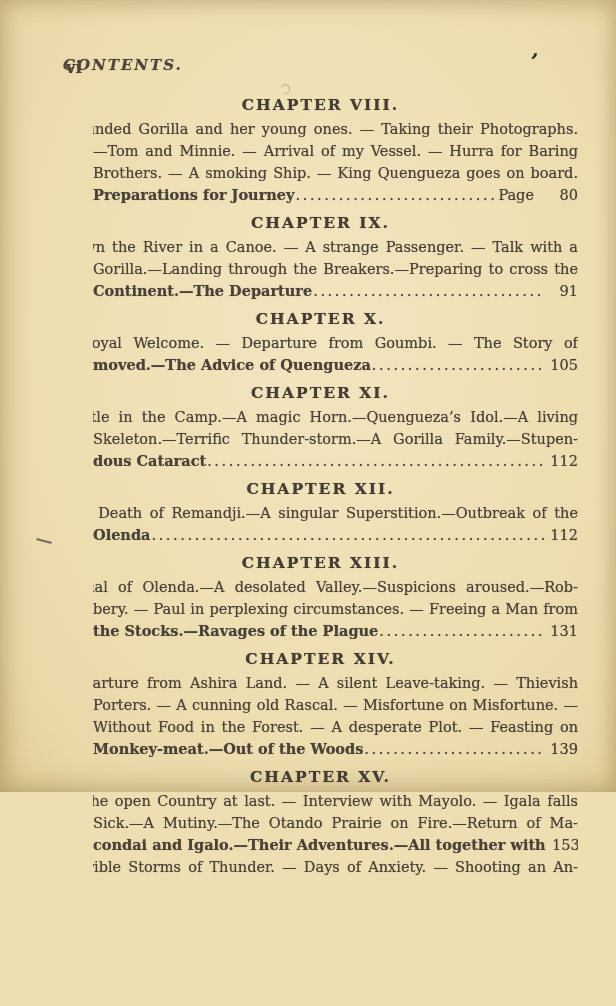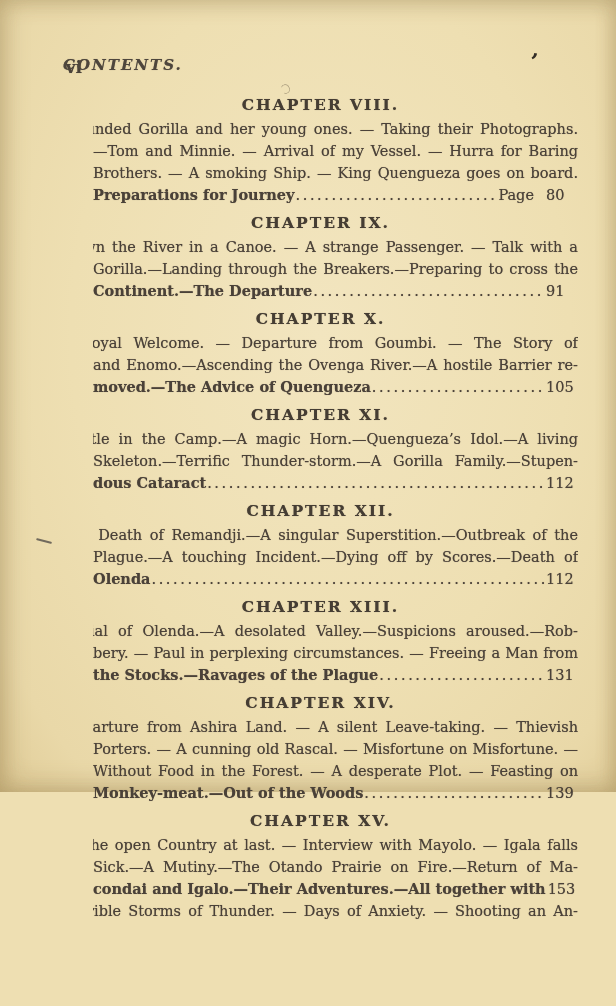--- a/index.html
+++ b/index.html
@@ -91,21 +91,21 @@
   .dots {
     flex: 1; overflow: hidden; white-space: nowrap;
     margin: 0 1px;
   }
   .dots::after {
     content: "..........................................................................................";
     letter-spacing: 2.6px;
   }
   .page-label { margin-right: 12px; white-space: nowrap; }
   .page-label:empty { margin-right: 0; }
-  .page-number { min-width: 32px; text-align: left; white-space: nowrap; }
+  .page-number { min-width: 32px; text-align: right; white-space: nowrap; }
 </style>
 </head>
 <body>
 
 <div class="page">
 
   <div class="header">
     <span class="folio">vi</span>
     <span class="running-title">CONTENTS.</span>
     <span class="ink-mark">’</span>
@@ -141,21 +141,20 @@
         <span class="page-label"></span>
         <span class="page-number">91</span>
       </div>
     </div>
   </section>
 
   <section class="chapter">
     <h2 class="chapter-heading">CHAPTER X.</h2>
     <div class="chapter-lines">
       <div class="line first">A royal Welcome. — Departure from Goumbi. — The Story of Nchanga</div>
-          <div class="line">and Enomo.—Ascending the Ovenga River.—A hostile Barrier re-</div>
           <div class="last-line">
         <span class="ll-text">moved.—The Advice of Quengueza</span>
         <span class="dots"></span>
         <span class="page-label"></span>
         <span class="page-number">105</span>
       </div>
     </div>
   </section>
 
   <section class="chapter">
@@ -169,21 +168,20 @@
         <span class="page-label"></span>
         <span class="page-number">112</span>
       </div>
     </div>
   </section>
 
   <section class="chapter">
     <h2 class="chapter-heading">CHAPTER XII.</h2>
     <div class="chapter-lines">
       <div class="line first">The Death of Remandji.—A singular Superstition.—Outbreak of the</div>
-          <div class="line">Plague.—A touching Incident.—Dying off by Scores.—Death of</div>
           <div class="last-line">
         <span class="ll-text">Olenda</span>
         <span class="dots"></span>
         <span class="page-label"></span>
         <span class="page-number">112</span>
       </div>
     </div>
   </section>
 
   <section class="chapter">

